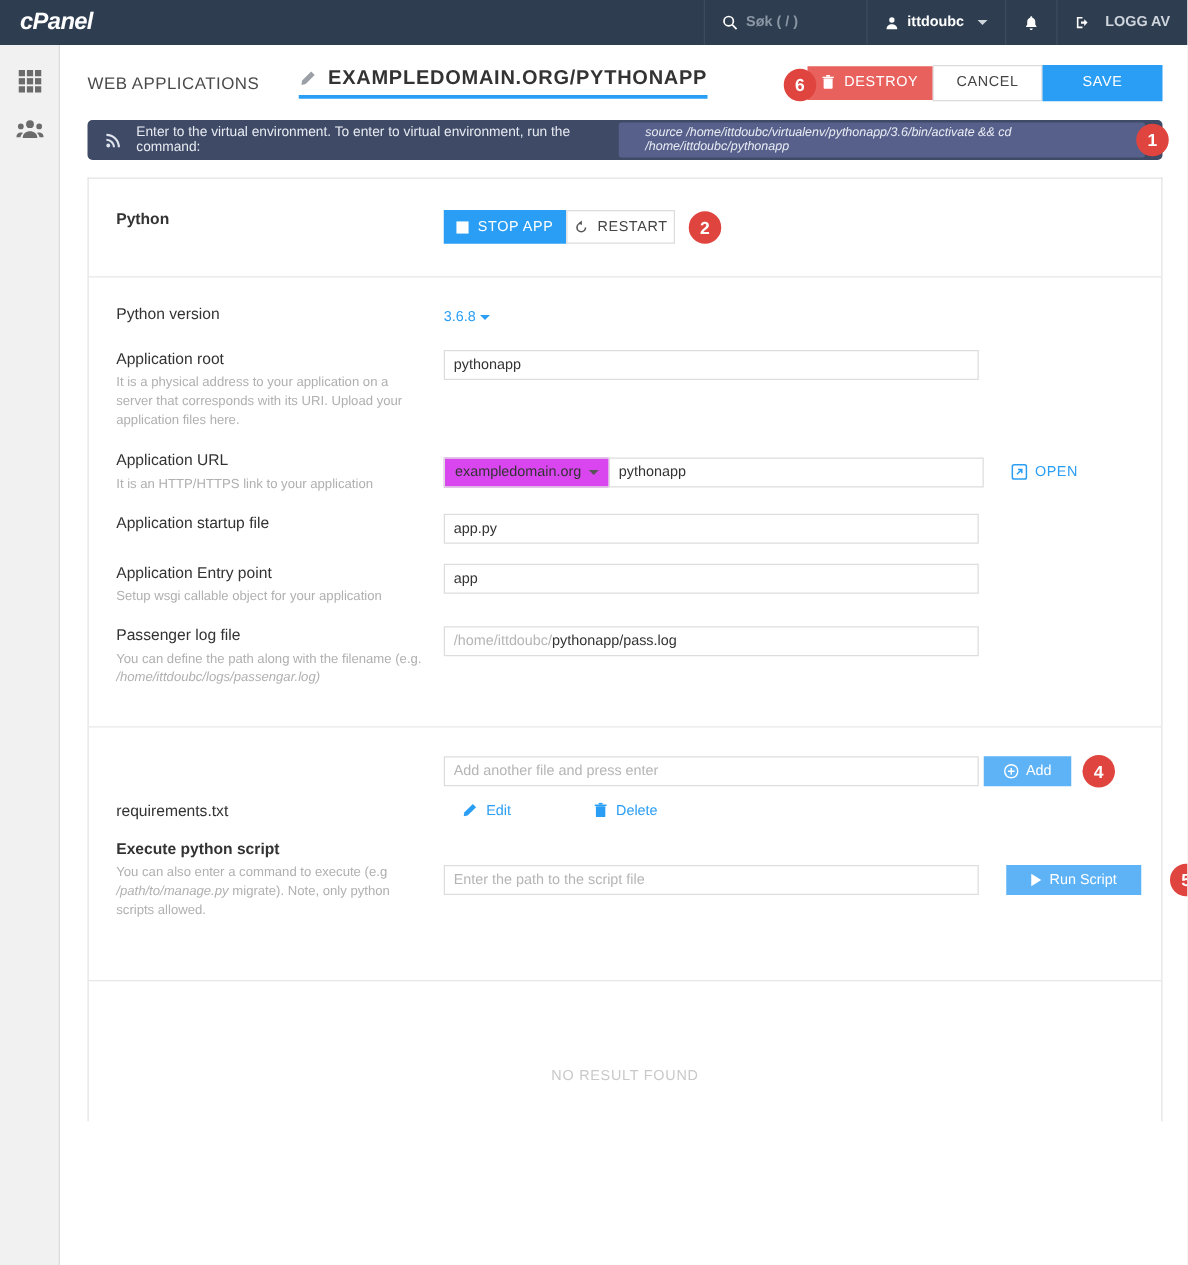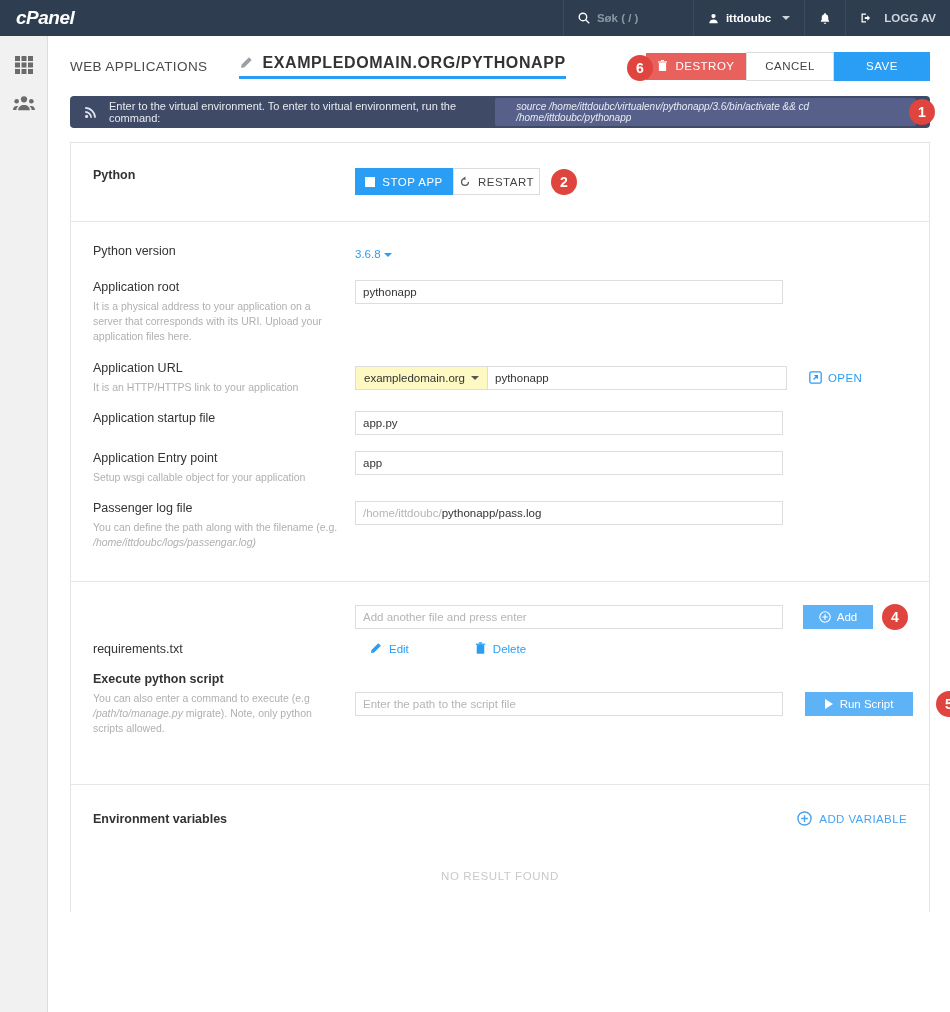--- a/index.html
+++ b/index.html
@@ -128,21 +128,21 @@
   .inp .val { color: #333; }
 
   .lnk { color: #2a9ef4; font-size: 11.5px; cursor: pointer; }
   .caret-blue {
     display: inline-block; width: 0; height: 0; margin-left: 3px;
     border-left: 4px solid transparent; border-right: 4px solid transparent;
     border-top: 4px solid #2a9ef4; vertical-align: middle;
   }
 
   .sel {
-    height: 24px; border: 1px solid #ddd; background: #fef9c3; display: flex;
+    height: 24px; border: 1px solid #ddd; background: #d946ef; display: flex;
     align-items: center; padding: 0 8px; gap: 6px; font-size: 11.5px;
     color: #333; border-right: none; text-align: center;
   }
   .caret-dk {
     width: 0; height: 0; border-left: 4px solid transparent;
     border-right: 4px solid transparent; border-top: 4px solid #555;
   }
 
   .openlnk { display: flex; align-items: center; gap: 6px; color: #2a9ef4; font-size: 11.5px; letter-spacing: 0.4px; cursor: pointer; }
 
@@ -423,21 +423,21 @@
 
     <div class="sect" style="padding-top:22px; padding-bottom:48px;">
 
 
       <div class="row" style="margin-bottom:12px;">
         <div class="lbl-col"></div>
         <div class="fld-col" style="display:flex; align-items:center;">
           <div class="inp ph">
               <span>Add another file and press enter</span>
             </div>
-          <div class="btn-add" style="margin-left:20px;">
+          <div class="btn-add" style="margin-left:4px;">
             <span class="ic">
               <svg width="12" height="12" viewBox="0 0 16 16">
                   <circle cx="8" cy="8" r="7" fill="none" stroke="#fff" stroke-width="1.5"></circle>
                   <path d="M8 4.4v7.2M4.4 8h7.2" stroke="#fff" stroke-width="1.5"></path>
                 </svg>
             </span>
             <span>Add</span>
           </div>
           <div class="badge" style="position:relative; margin-left:9px;">4</div>
         </div>
@@ -486,29 +486,17 @@
             <span class="tri"></span>
             <span>Run Script</span>
           </div>
           <div class="badge" style="position:relative; margin-left:9px;">5</div>
         </div>
       </div>
 
     </div>
 
     <div class="sect" style="padding-top:26px; padding-bottom:30px; border-bottom:none;">
-      <div class="env-head">
-        <div class="lbl b">Environment variables</div>
-        <div class="addvar">
-          <span class="ic">
-            <svg width="15" height="15" viewBox="0 0 16 16">
-                <circle cx="8" cy="8" r="7" fill="none" stroke="#4aa3ef" stroke-width="1.5"></circle>
-                <path d="M8 4.4v7.2M4.4 8h7.2" stroke="#4aa3ef" stroke-width="1.5"></path>
-              </svg>
-          </span>
-          <span>ADD VARIABLE</span>
-        </div>
-      </div>
       <div class="noresult" style="margin-top:44px;">NO RESULT FOUND</div>
     </div>
 
   </div>
 </div>
 
 </body></html>

